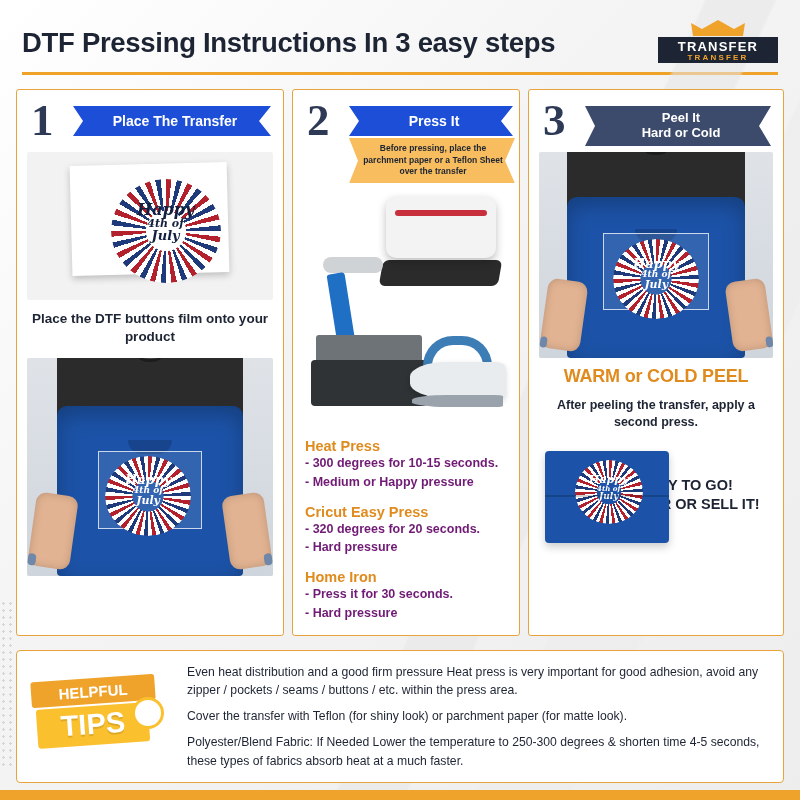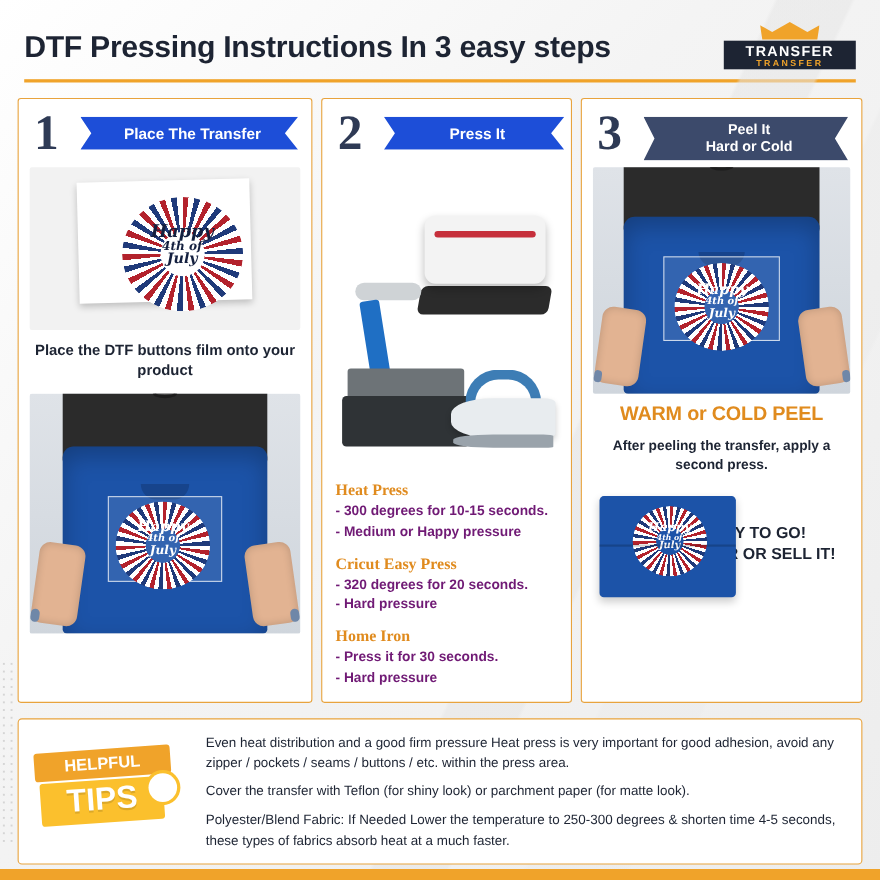--- a/index.html
+++ b/index.html
@@ -205,21 +205,21 @@
   .p2-shadow { position:absolute; left:0; bottom:0; width:100%; height:26%; background:#2b2b2b; border-radius:6px; transform: skewX(-10deg);}
   .iron {
     position:absolute; right: 2%; bottom: 6%; width: 46%; height: 30%;
   }
   .iron-body { position:absolute; left:0; bottom:18%; width:100%; height:48%; background:#e8ecef; border-radius: 40% 12% 10% 40%; box-shadow:0 3px 6px rgba(0,0,0,.2);}
   .iron-handle { position:absolute; left:14%; top:0; width:72%; height:46%; border:9px solid #3d7db5; border-bottom:none; border-radius: 30px 30px 0 0;}
   .iron-plate { position:absolute; left:2%; bottom:6%; width:96%; height:16%; background:#9aa3ab; border-radius: 40% 10% 8% 40%;}
 
   
   .spec { margin-top: 12px; padding-left: 2px; }
-  .spec h4 { color: #e08b1e; font-size: 14.5px; font-weight: bold; margin-top: 12px; font-family: Liberation Serif, serif; }
+  .spec h4 { color: #e08b1e; font-size: 14.5px; font-weight: bold; margin-top: 12px; }
   .spec h4:first-child { margin-top: 0; }
   .spec p { color: #701a75; font-size: 12.5px; font-weight: bold; line-height: 1.5; }
 
   .warm-peel {
     text-align:center; color:#e08b1e; font-size: 18px; font-weight: bold;
     margin-top: 8px; letter-spacing: -0.2px;
   }
 
   .ready-row { display:flex; align-items:center; gap: 6px; margin-top: 6px; }
   .folded {
@@ -345,20 +345,21 @@
         <div class="hand right">
             <div class="cuff right"></div>
           </div>
       </div>
     </div>
 
     <div class="col c2">
       <div class="step-head" style="height:72px;">
         <div class="step-num">2</div>
         <div class="ribbon orange">Press It</div>
+        <div class="note-band">Before pressing, place the parchment paper or a Teflon Sheet over the transfer</div>
       </div>
 
       <div class="press-art">
         <div class="press2">
           <div class="p2-shadow"></div>
           <div class="p2-body">
             <div class="p2-stripe"></div>
           </div>
         </div>
         <div class="heatpress">

